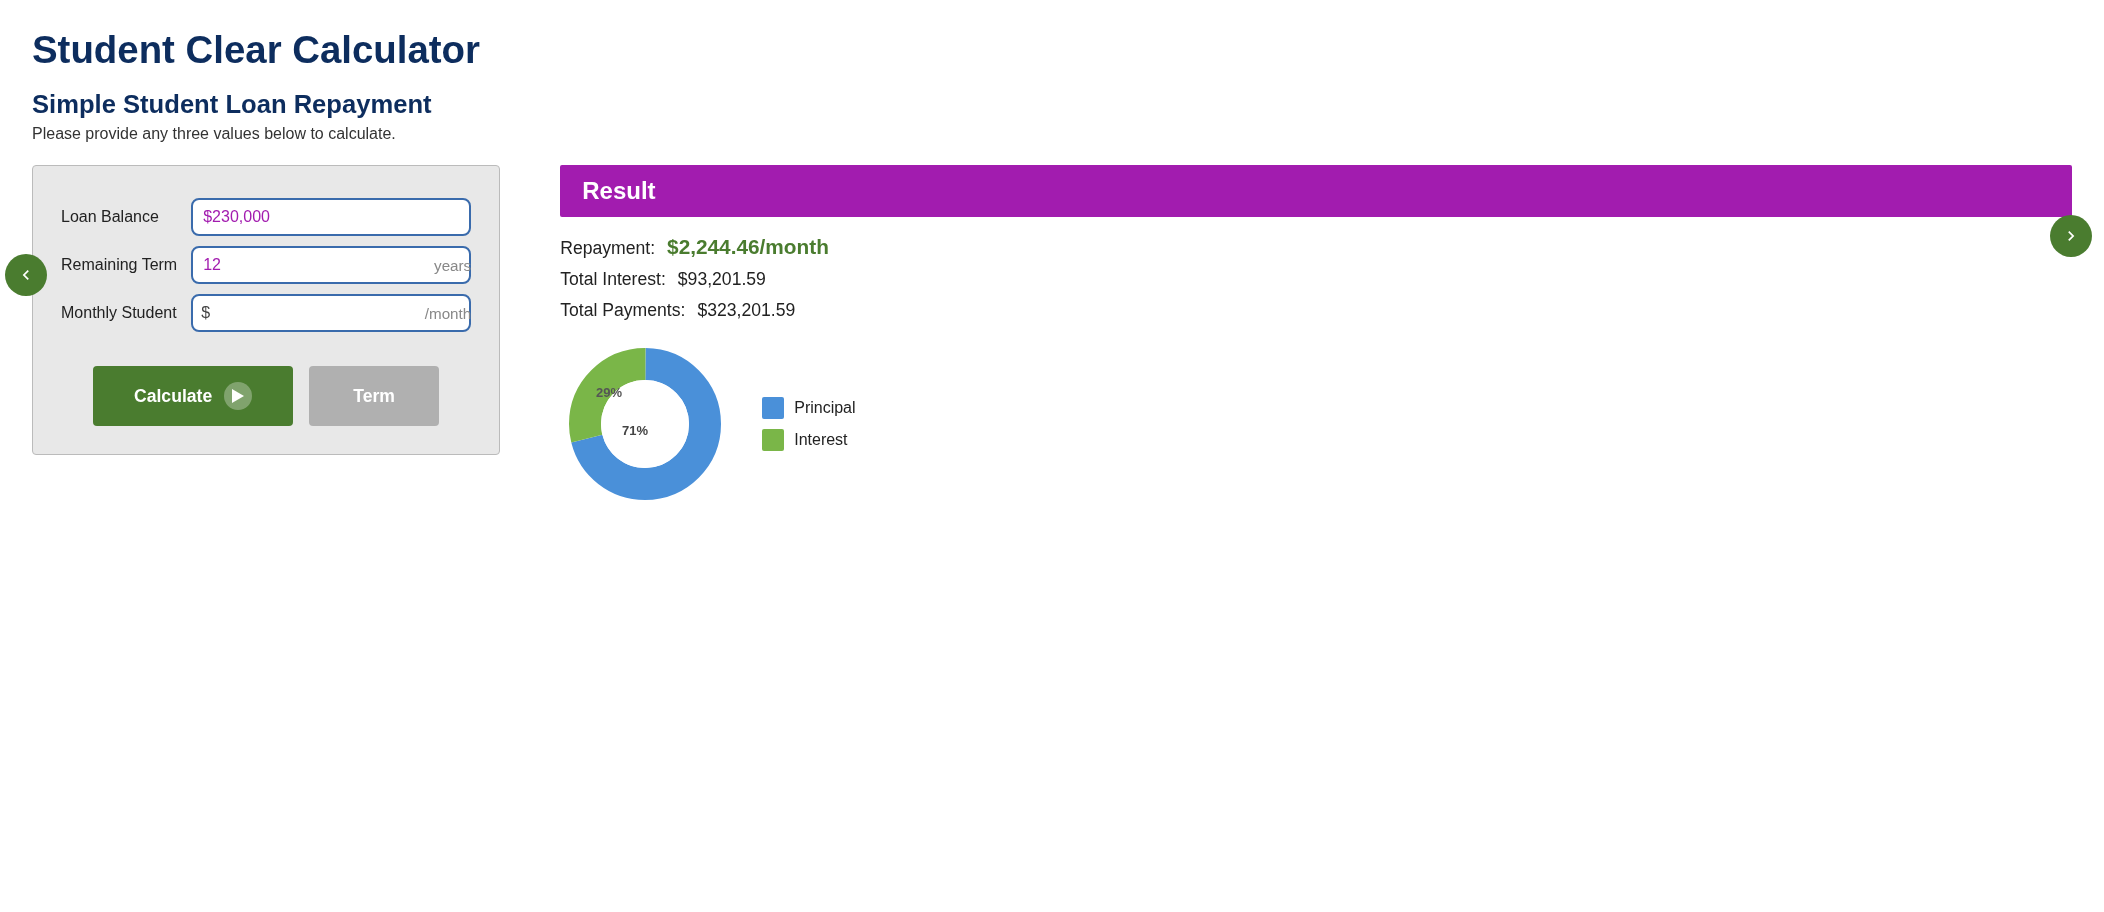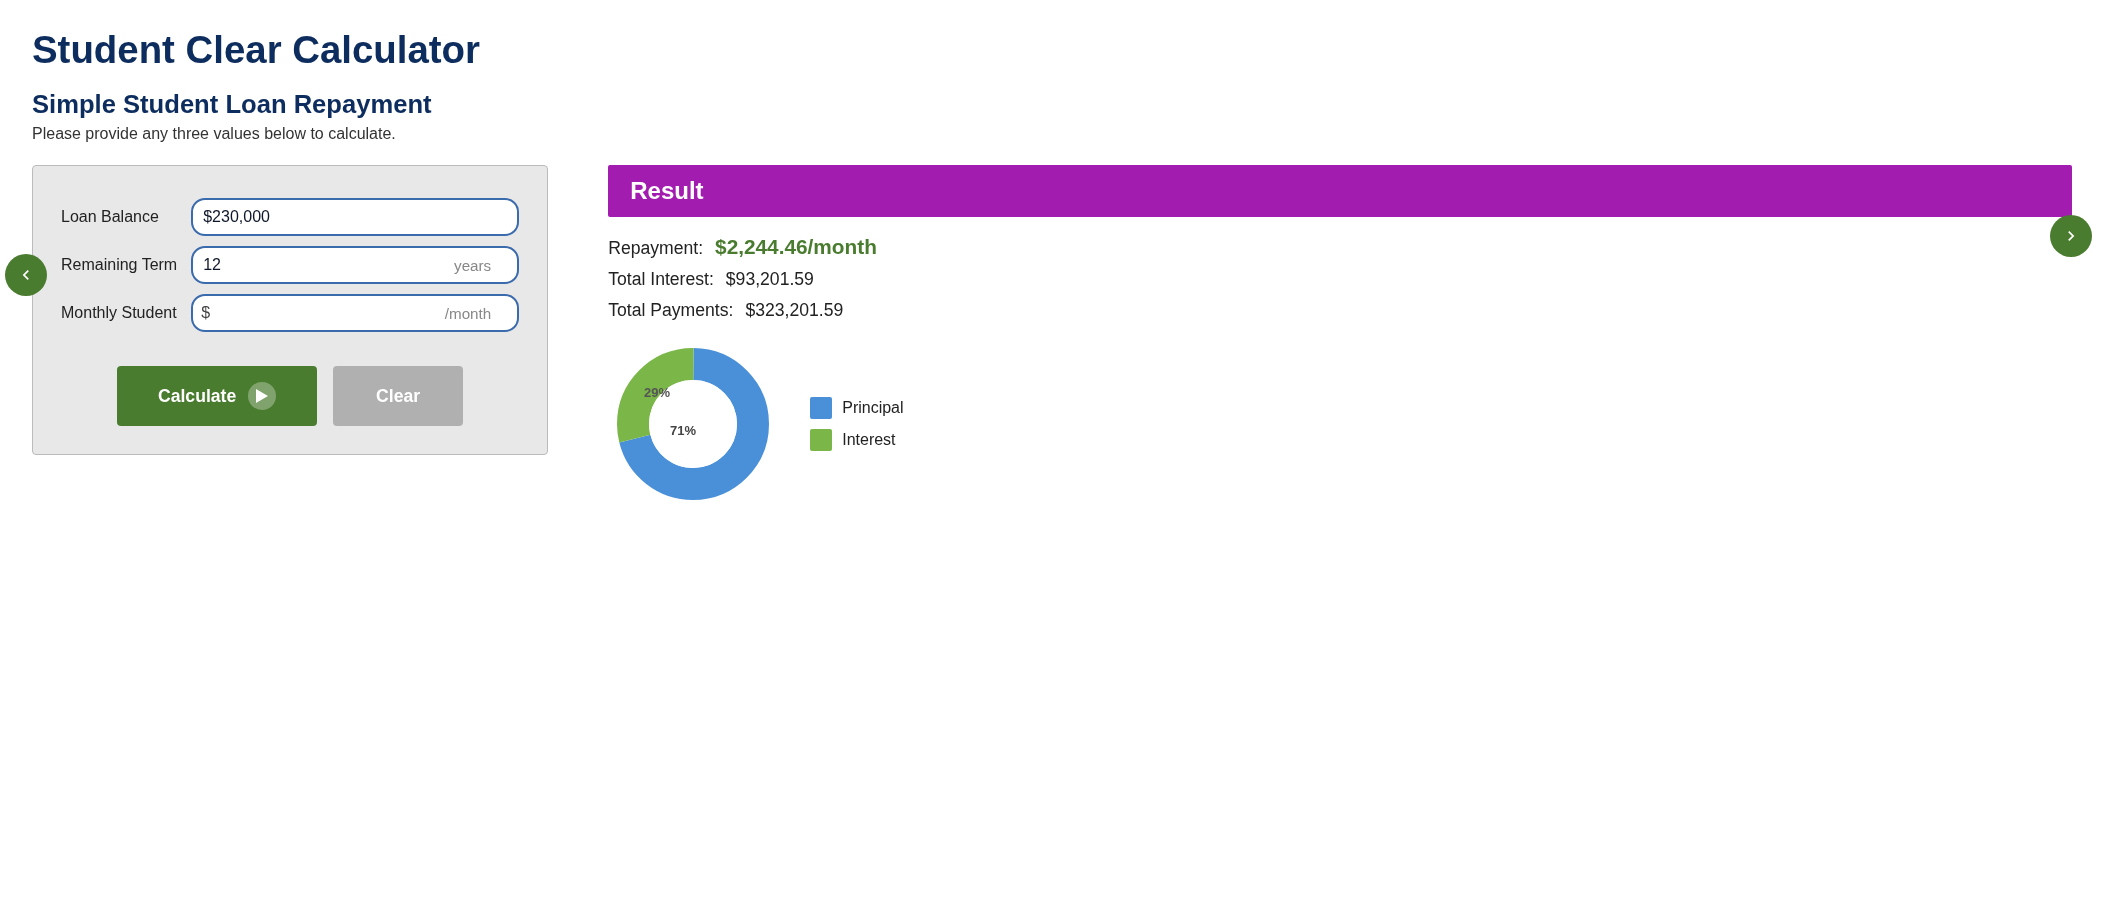--- a/index.html
+++ b/index.html
@@ -72,31 +72,31 @@
       padding-right: 14px;
       font-weight: 400;
     }
     .input-wrapper {
       position: relative;
       display: flex;
       align-items: center;
     }
     .form-input {
       border: 2px solid #3a6bac;
-      border-radius: 14px;
+      border-radius: 8px;
       padding: 8px 60px 8px 10px;
       font-size: 1rem;
-      width: 328px;
+      width: 280px;
       background: #fff;
-      color: #0f172a;
+      color: #a21caf;
       outline: none;
     }
     .input-suffix {
       position: absolute;
-      right: 28px;
+      right: 0;
       color: #888;
       font-size: 0.95rem;
       pointer-events: none;
     }
     .input-prefix {
       position: absolute;
       left: 10px;
       color: #444;
       font-size: 1rem;
       pointer-events: none;
@@ -285,21 +285,21 @@
     <div class="btn-row">
       <button class="btn-calculate">
         <span>Calculate</span>
         <span class="play-icon">
           <svg width="12" height="14" viewBox="0 0 12 14" fill="white">
               <polygon points="0,0 12,7 0,14"></polygon>
             </svg>
         </span>
       </button>
       <button class="btn-clear">
-        <span>Clear</span>
+        <span>Term</span>
       </button>
     </div>
   </div>
 
   <div class="right-panel">
     <div class="result-header">Result</div>
 
     <div class="result-row">
       <span class="result-label">Repayment:</span>
       <span class="result-value highlight">$2,244.46/month</span>

